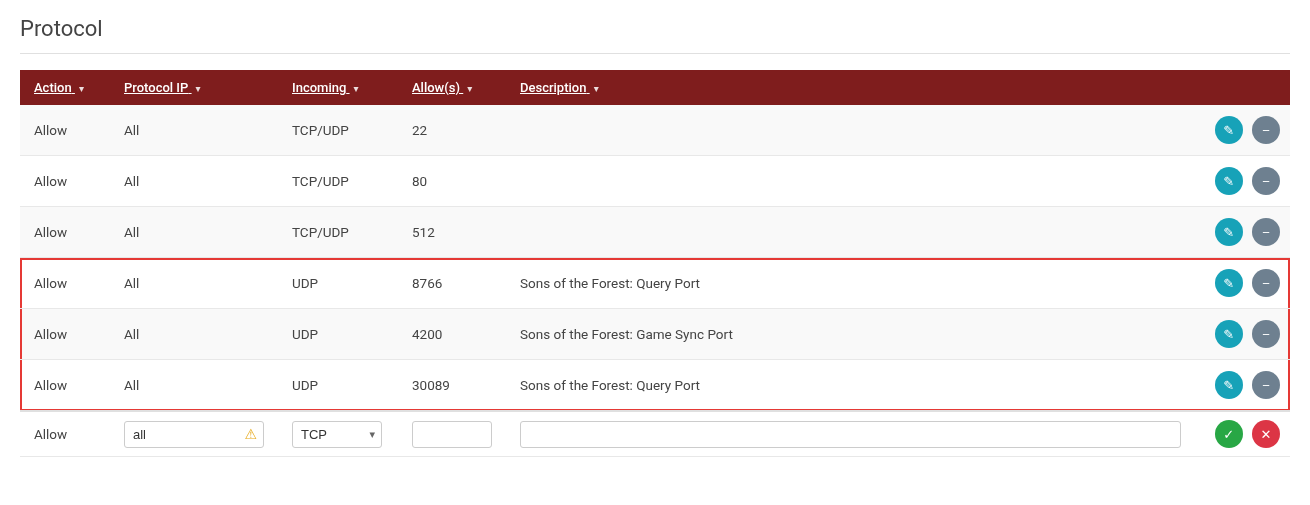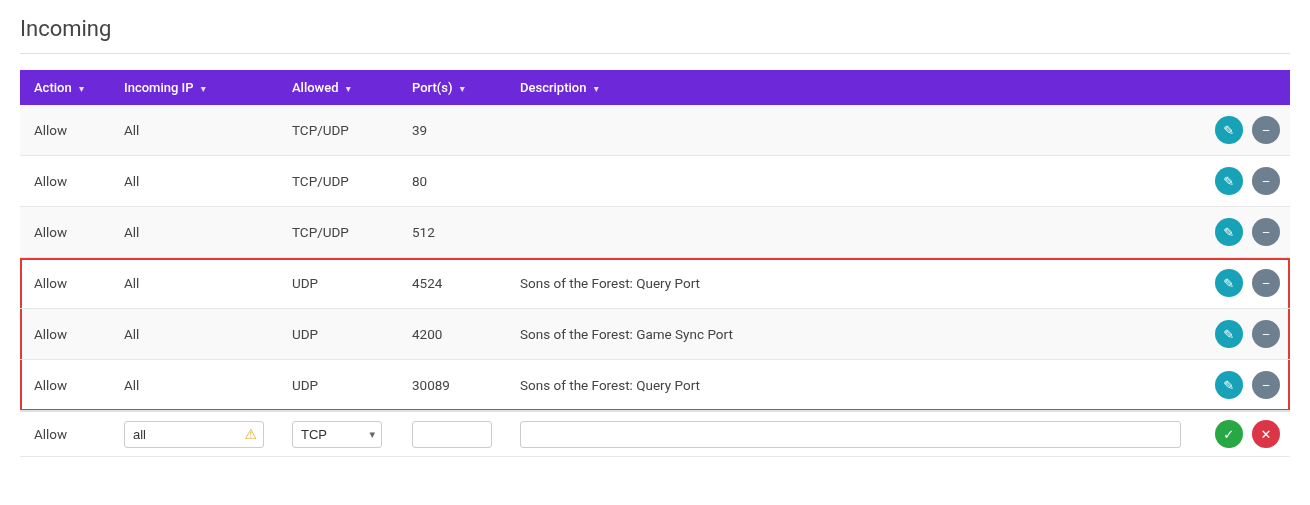--- a/index.html
+++ b/index.html
@@ -19,22 +19,23 @@
       border-bottom: 1px solid #e0e0e0;
     }
     .table-container {
       width: 100%;
     }
     table {
       width: 100%;
       border-collapse: collapse;
     }
     thead tr {
-      background: #6d28d9;
+      background: #7f1d1d;
       color: #fff;
+      text-decoration: underline;
     }
     thead th {
       padding: 10px 14px;
       text-align: left;
       font-weight: 500;
       font-size: 13px;
       white-space: nowrap;
     }
     thead th .sort-arrow {
       display: inline-block;
@@ -144,55 +145,55 @@
     .col-action { width: 90px; }
     .col-ip { width: 160px; }
     .col-protocol { width: 120px; }
     .col-port { width: 100px; }
     .col-desc { }
     .col-btns { width: 80px; }
   </style>
 </head>
 <body>
 
-<h1 class="page-title">Incoming</h1>
+<h1 class="page-title">Protocol</h1>
 
 <div class="table-container">
   <table>
     <thead>
       <tr>
         <th class="col-action">
           <span>Action</span>
           <span class="sort-arrow">▾</span>
         </th>
         <th class="col-ip">
-          <span>Incoming IP</span>
+          <span>Protocol IP</span>
           <span class="sort-arrow">▾</span>
         </th>
         <th class="col-protocol">
-          <span>Allowed</span>
+          <span>Incoming</span>
           <span class="sort-arrow">▾</span>
         </th>
         <th class="col-port">
-          <span>Port(s)</span>
+          <span>Allow(s)</span>
           <span class="sort-arrow">▾</span>
         </th>
         <th class="col-desc">
           <span>Description</span>
           <span class="sort-arrow">▾</span>
         </th>
         <th class="col-btns"></th>
       </tr>
     </thead>
     <tbody id="table-body">
     <tr style="background: rgb(249, 249, 249);">
     <td>Allow</td>
     <td>All</td>
     <td>TCP/UDP</td>
-    <td>39</td>
+    <td>22</td>
     <td></td>
     <td class="actions-cell">
       <button class="btn-icon btn-edit" title="Edit" style="background:#17a2b8;">✎</button>
       <button class="btn-icon btn-remove" title="Remove" style="background:#6e8090;">−</button>
     </td>
   </tr>
         <tr style="background: rgb(255, 255, 255);">
     <td>Allow</td>
     <td>All</td>
     <td>TCP/UDP</td>
@@ -211,21 +212,21 @@
     <td></td>
     <td class="actions-cell">
       <button class="btn-icon btn-edit" title="Edit" style="background:#17a2b8;">✎</button>
       <button class="btn-icon btn-remove" title="Remove" style="background:#6e8090;">−</button>
     </td>
   </tr>
         <tr style="box-shadow: rgb(229, 57, 53) 0px 2px 0px inset, rgb(229, 57, 53) 2px 0px 0px inset, rgb(229, 57, 53) -2px 0px 0px inset; background: rgb(255, 255, 255);">
     <td>Allow</td>
     <td>All</td>
     <td>UDP</td>
-    <td>4524</td>
+    <td>8766</td>
     <td>Sons of the Forest: Query Port</td>
     <td class="actions-cell">
       <button class="btn-icon btn-edit" title="Edit" style="background:#17a2b8;">✎</button>
       <button class="btn-icon btn-remove" title="Remove" style="background:#6e8090;">−</button>
     </td>
   </tr>
         <tr style="box-shadow: rgb(229, 57, 53) 2px 0px 0px inset, rgb(229, 57, 53) -2px 0px 0px inset; background: rgb(249, 249, 249);">
     <td>Allow</td>
     <td>All</td>
     <td>UDP</td>

